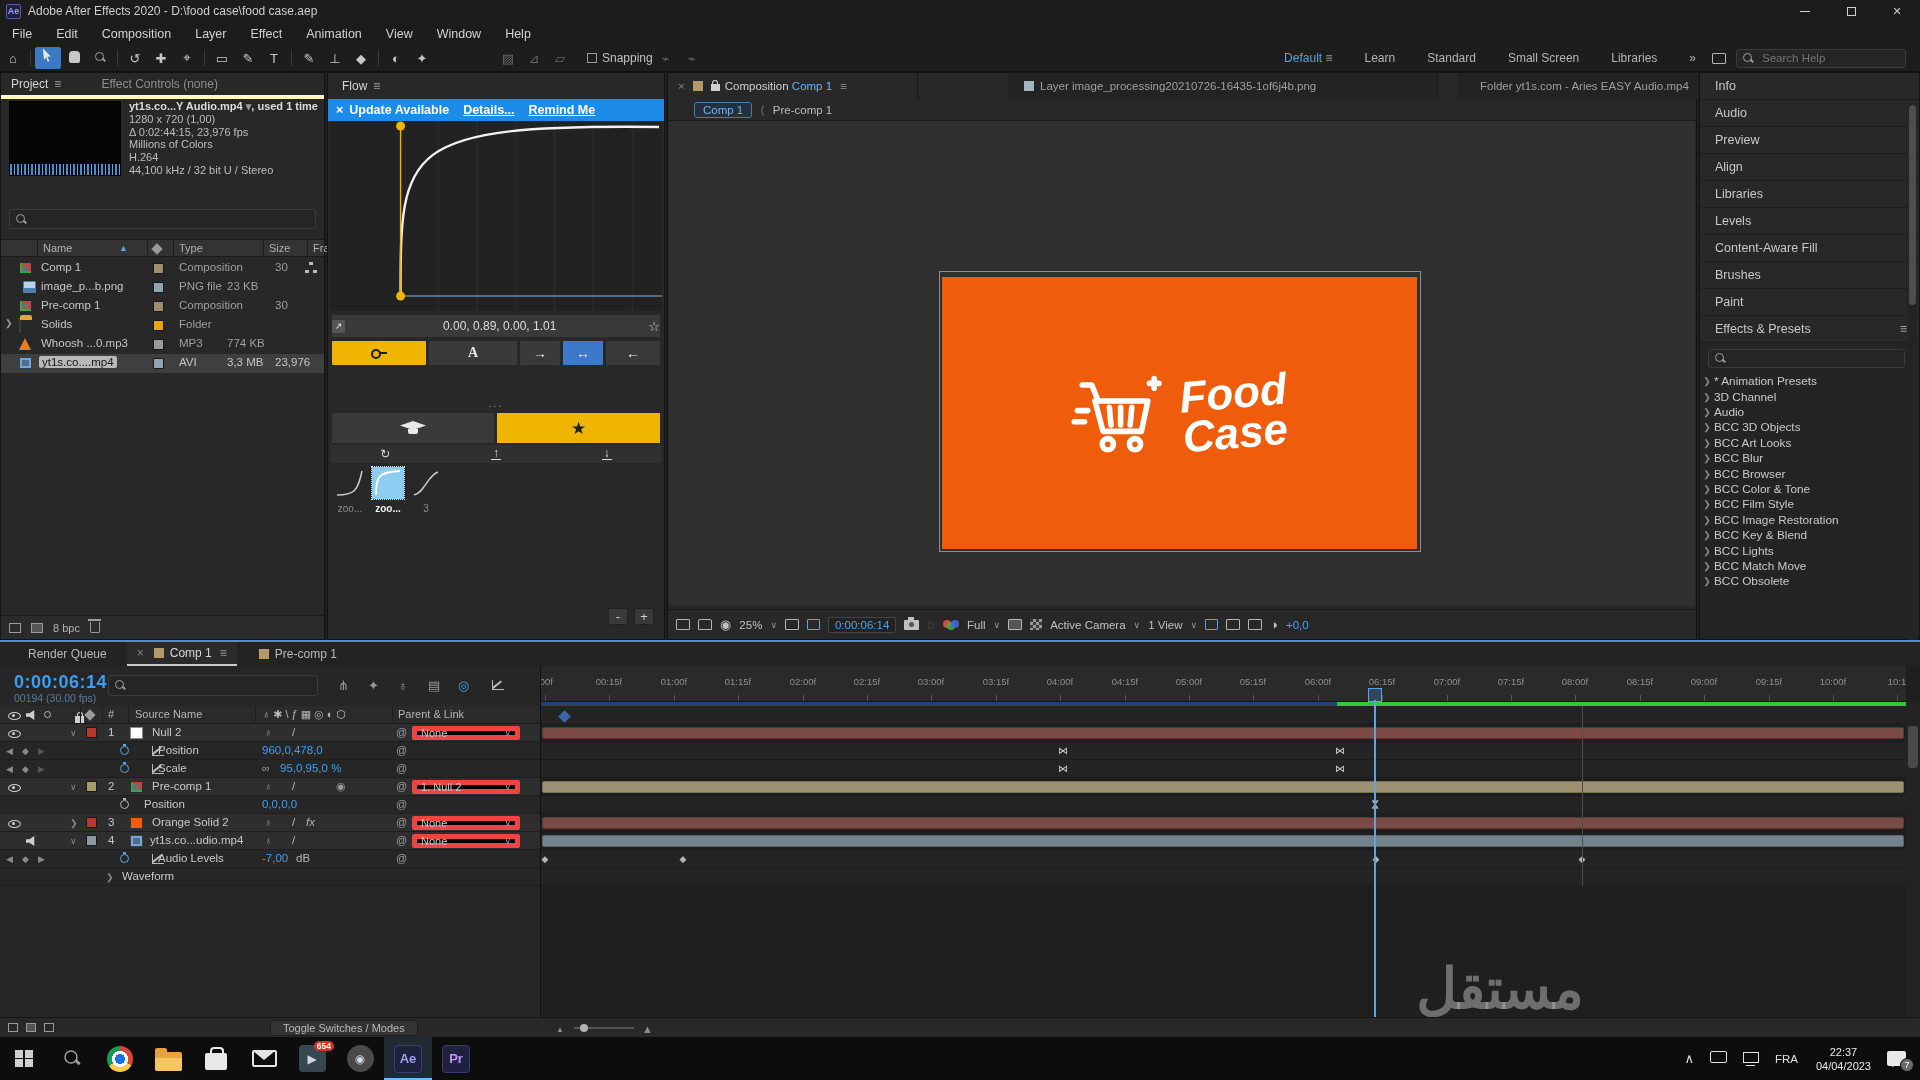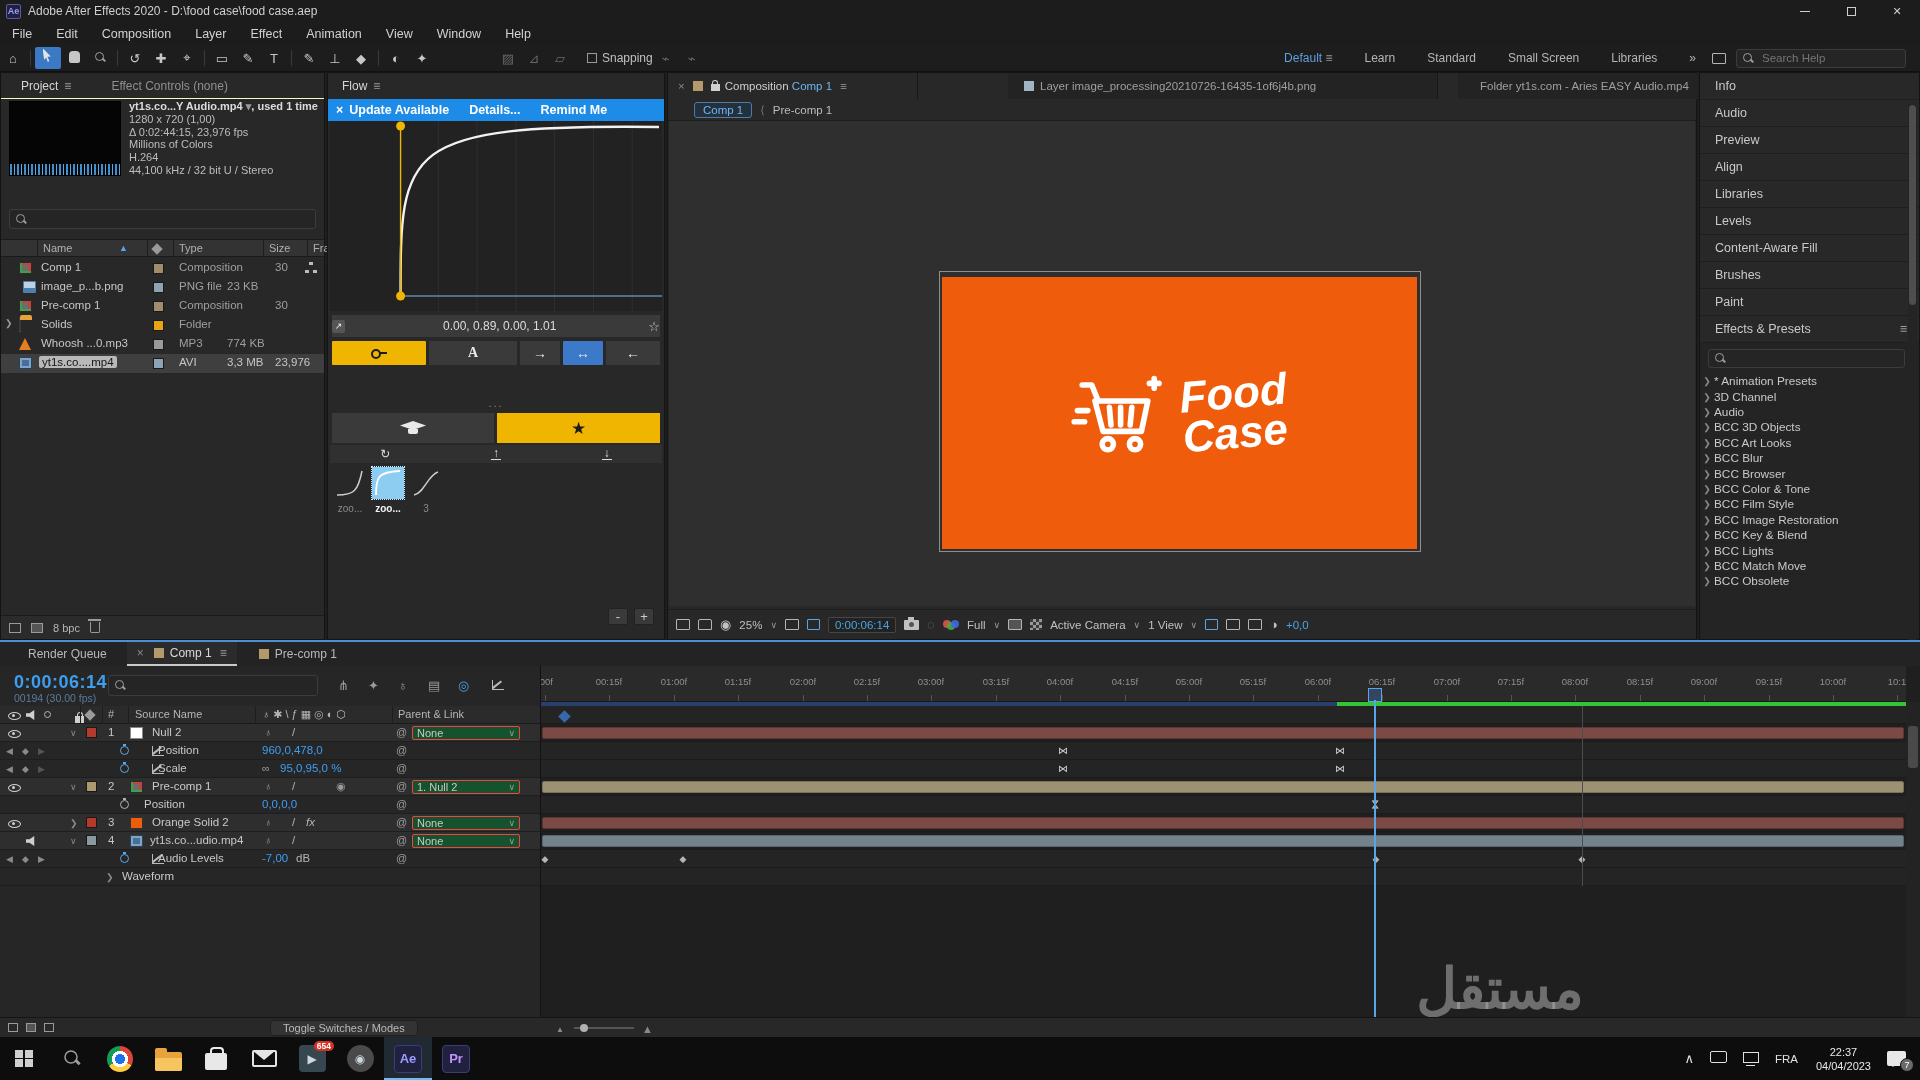--- a/index.html
+++ b/index.html
@@ -47,21 +47,21 @@
   .fic{position:absolute;width:13px;height:12px;top:3px;border-radius:1px;}
   .fic.comp{background:#6d6d6d;box-shadow:inset 2px -2px 0 #3fa14c, inset -3px 2px 0 #c24343;border:1px solid #2a2a2a;}
   .fic.png{background:#b9d2e8;border:1px solid #5b7d9a;box-shadow:inset 0 -4px 0 #4a7fb5;}
   .fic.folder{background:#7d7d7d;border:1px solid #3a3a3a;}
   .fic.cone{width:0;height:0;border-left:6px solid transparent;border-right:6px solid transparent;border-bottom:12px solid #e87c1e;background:none;border-radius:0;}
   .fic.avi{background:#4a6e96;border:1px solid #2a4258;box-shadow:inset 0 0 0 2px #7ea4c8;}
   .colsep{position:absolute;top:0;bottom:0;width:1px;background:#1e1e1e;}
 
   
   .flow-banner{position:absolute;left:0;right:0;top:26px;height:22px;background:#1d8ce8;color:#fff;font-size:12.5px;display:flex;align-items:center;padding:0 8px;font-weight:bold;}
-  .flow-banner .lnk{margin-left:20px;font-weight:bold;}
+  .flow-banner .lnk{text-decoration:underline;margin-left:14px;font-weight:bold;}
   .fgraph{position:absolute;left:2px;right:2px;top:48px;height:190px;background:#222;}
   .fval{position:absolute;left:4px;right:4px;top:242px;height:22px;background:#3a3a3a;display:flex;align-items:center;font-size:12px;color:#ddd;}
   .fbtn{position:absolute;top:268px;height:24px;background:#3a3a3a;display:flex;align-items:center;justify-content:center;color:#e8e8e8;font-size:14px;border-radius:1px;}
   .fbtn.yellow{background:#f0b500;color:#1c1c1c;}
   .fbtn.blue{background:#3c79c9;}
   .apply{position:absolute;left:4px;right:4px;top:296px;height:30px;background:#1b74ba;color:#fff;font-weight:bold;font-size:14.5px;display:flex;align-items:center;justify-content:center;border-radius:2px;}
   .captab{position:absolute;top:340px;height:30px;display:flex;align-items:center;justify-content:center;background:#3a3a3a;}
   .captab.star{background:#f0b500;color:#1c1c1c;font-size:17px;}
   .cap{position:relative;width:26px;height:14px;}
   .cap::before{content:"";position:absolute;top:0;left:0;width:26px;height:9px;background:#e9e9e9;clip-path:polygon(50% 0,100% 50%,50% 100%,0 50%);}
@@ -130,21 +130,21 @@
   .sw::before{content:"";position:absolute;top:-3.5px;left:2px;width:2.5px;height:2px;background:#58a6e8;}
   .sw.gray{border-color:#b0b0b0;}
   .sw.gray::before{background:#b0b0b0;}
   .graphic{display:inline-block;position:relative;width:12px;height:10px;border-left:1px solid #bbb;border-bottom:1px solid #bbb;}
   .graphic::after{content:"";position:absolute;left:0;bottom:1px;width:11px;height:1.5px;background:#bbb;transform:rotate(-38deg);transform-origin:left bottom;}
   .tag{display:inline-block;width:8px;height:8px;background:#9a9a9a;transform:rotate(45deg);}
   .tsw{position:absolute;width:11px;height:11px;top:3px;border:1px solid #181818;}
   .licon{position:absolute;width:13px;height:12px;top:3px;}
   .val{color:#3e9ef0;}
   .pwhip{color:#9a9a9a;font-size:11px;}
-  .pdrop{position:absolute;left:412px;width:108px;top:2px;height:14px;background:#14532d;border:1px solid #ef4444;border-radius:2px;font-size:11px;color:#c8c8c8;display:flex;align-items:center;padding:0 4px;}
+  .pdrop{position:absolute;left:412px;width:108px;top:2px;height:14px;background:#000000;border:5px solid #ef4444;border-radius:2px;font-size:11px;color:#c8c8c8;display:flex;align-items:center;padding:0 4px;}
   .pdrop .chev{margin-left:auto;}
   .kna{color:#8a8a8a;font-size:9px;}
   .ruler{position:absolute;left:0;right:14px;top:0;height:36px;background:#2a2a2a;border-bottom:1px solid #191919;}
   .rlabel{position:absolute;top:10px;font-size:9.5px;color:#8f8f8f;transform:translateX(-50%);white-space:nowrap;}
   .ticks{position:absolute;left:5px;right:0;bottom:0;height:6px;background:repeating-linear-gradient(90deg,#555 0 1px,transparent 1px 64.4px);}
   .cachebar{position:absolute;left:0;right:14px;top:36px;height:4px;background:#333;}
   .rrow{position:absolute;left:0;right:14px;height:18px;border-bottom:1px solid #1c1c1c;}
   .rrow.prop{background:#242424;}
   .lbar{position:absolute;left:2px;right:2px;top:3px;height:12px;border-radius:2px;}
   .kf{position:absolute;top:3px;color:#cfcfcf;font-size:10px;transform:translateX(-50%);}
@@ -261,21 +261,21 @@
     <span class="ws-item">Libraries</span>
     <span class="ws-item">»</span>
     <span class="gbox" style="margin-right:10px"></span>
     <span class="searchbox" style="width:170px;margin-right:14px">
       <span class="mag"></span>
       <input style="background: none; border: none; color: rgb(187, 187, 187); font-size: 11.5px; width: 130px; margin-left: 6px;" placeholder="Search Help">
     </span>
   </div>
 
   <div class="panel" style="left:0;top:72px;width:325px;height:568px">
-    <div class="flex" style="height:26px;padding-left:20px;border-bottom:1px solid #fef9c3">
+    <div class="flex" style="height:26px;padding-left:10px;border-bottom:4px solid #fef9c3">
       <span class="ptab"><span>Project</span><span class="menu3">≡</span></span>
       <span class="ptab dimtab" style="margin-left:40px"><span>Effect Controls</span> <span>(none)</span></span>
     </div>
     <div class="thumb">
         <div class="wave"></div>
       </div>
     <div class="pinfo">
       <div style="color:#dcdcdc;font-weight:bold"><span>yt1s.co...Y Audio.mp4</span> <span style="color:#9a9a9a">▾</span><span style="font-weight:bold">, used 1 time</span></div>
       <div>1280 x 720 (1,00)</div>
       <div>Δ 0:02:44:15, 23,976 fps</div>

